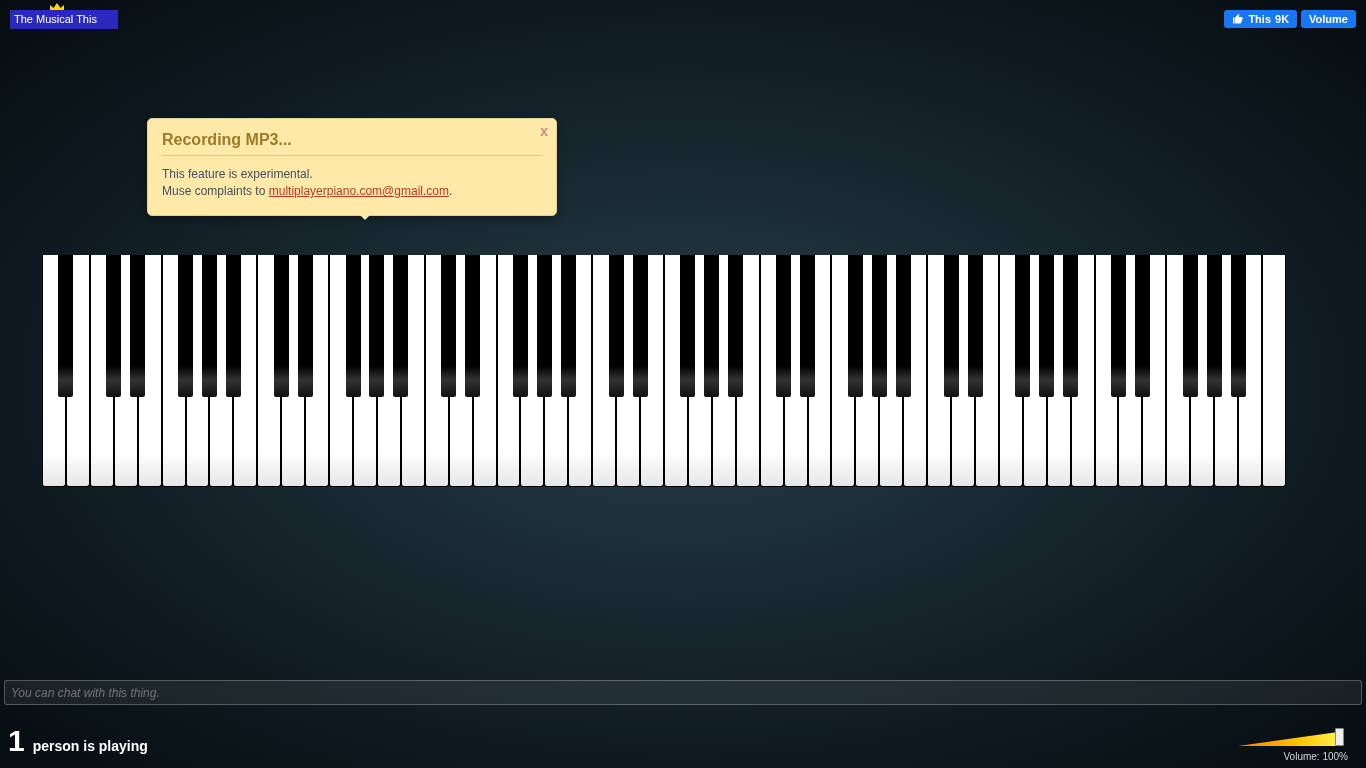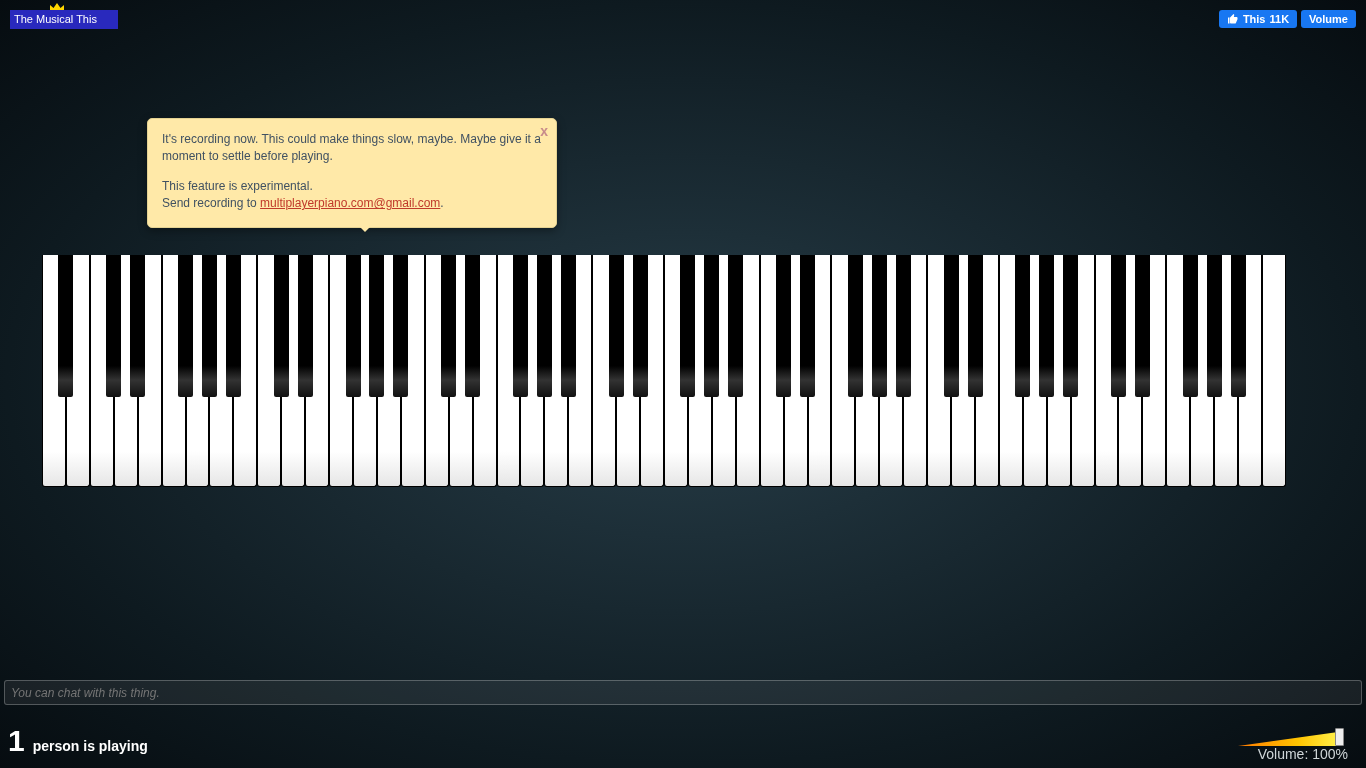--- a/index.html
+++ b/index.html
@@ -108,21 +108,21 @@
   .vol-wedge {
     position: absolute; right: 10px; bottom: 0; width: 100px; height: 14px;
     background: linear-gradient(90deg, #ff7a00 0%, #ffc400 60%, #fff04a 100%);
     clip-path: polygon(0 100%, 100% 0, 100% 100%);
   }
   .vol-handle {
     position: absolute; right: 4px; bottom: 0; width: 7px; height: 16px;
     background: #eee; border: 1px solid #888; border-radius: 1px;
   }
   .vol-label {
-    position: absolute; right: 18px; bottom: 6px; font-size: 14px; color: #cfd6d8;
+    position: absolute; right: 18px; bottom: 6px; font-size: 10px; color: #cfd6d8;
     font-family: Verdana, sans-serif;
   }
 </style>
 </head>
 <body>
 
 <div class="crown">
   <svg viewBox="0 0 14 10">
       <polygon points="0,10 14,10 14,3 10.5,6 7,1 3.5,6 0,3" fill="#ffd700"></polygon>
     </svg>
@@ -131,33 +131,33 @@
 <div class="user-badge">
   <span>The Musical This</span>
 </div>
 
 <div class="fb-wrap">
   <div class="fb-btn">
     <svg class="thumb-icon" viewBox="0 0 24 24">
         <path d="M2 21h3V9H2v12zm19-11c0-1.1-.9-2-2-2h-5.3l.8-3.8v-.3c0-.4-.2-.8-.4-1.1L13 2 6.6 8.6C6.2 8.9 6 9.4 6 10v9c0 1.1.9 2 2 2h8c.8 0 1.5-.5 1.8-1.2l3-7c.1-.3.2-.5.2-.8v-2z"></path>
       </svg>
     <span>This</span>
-    <span>11K</span>
+    <span>9K</span>
   </div>
   <div class="fb-btn">
     <span>Volume</span>
   </div>
 </div>
 
 <div class="note">
   <div class="note-close">x</div>
-  <p>It's recording now. This could make things slow, maybe. Maybe give it a moment to settle before playing.</p>
+  <div class="note-title">Recording MP3...</div>
   <p>
     <span>This feature is experimental.</span><br>
-    <span>Send recording to </span><a>multiplayerpiano.com@gmail.com</a><span>.</span>
+    <span>Muse complaints to </span><a>multiplayerpiano.com@gmail.com</a><span>.</span>
   </p>
 </div>
 
 <div class="piano" id="piano">
     <div class="white-key"></div>
     <div class="white-key"></div>
     <div class="white-key"></div>
     <div class="white-key"></div>
     <div class="white-key"></div>
     <div class="white-key"></div>

